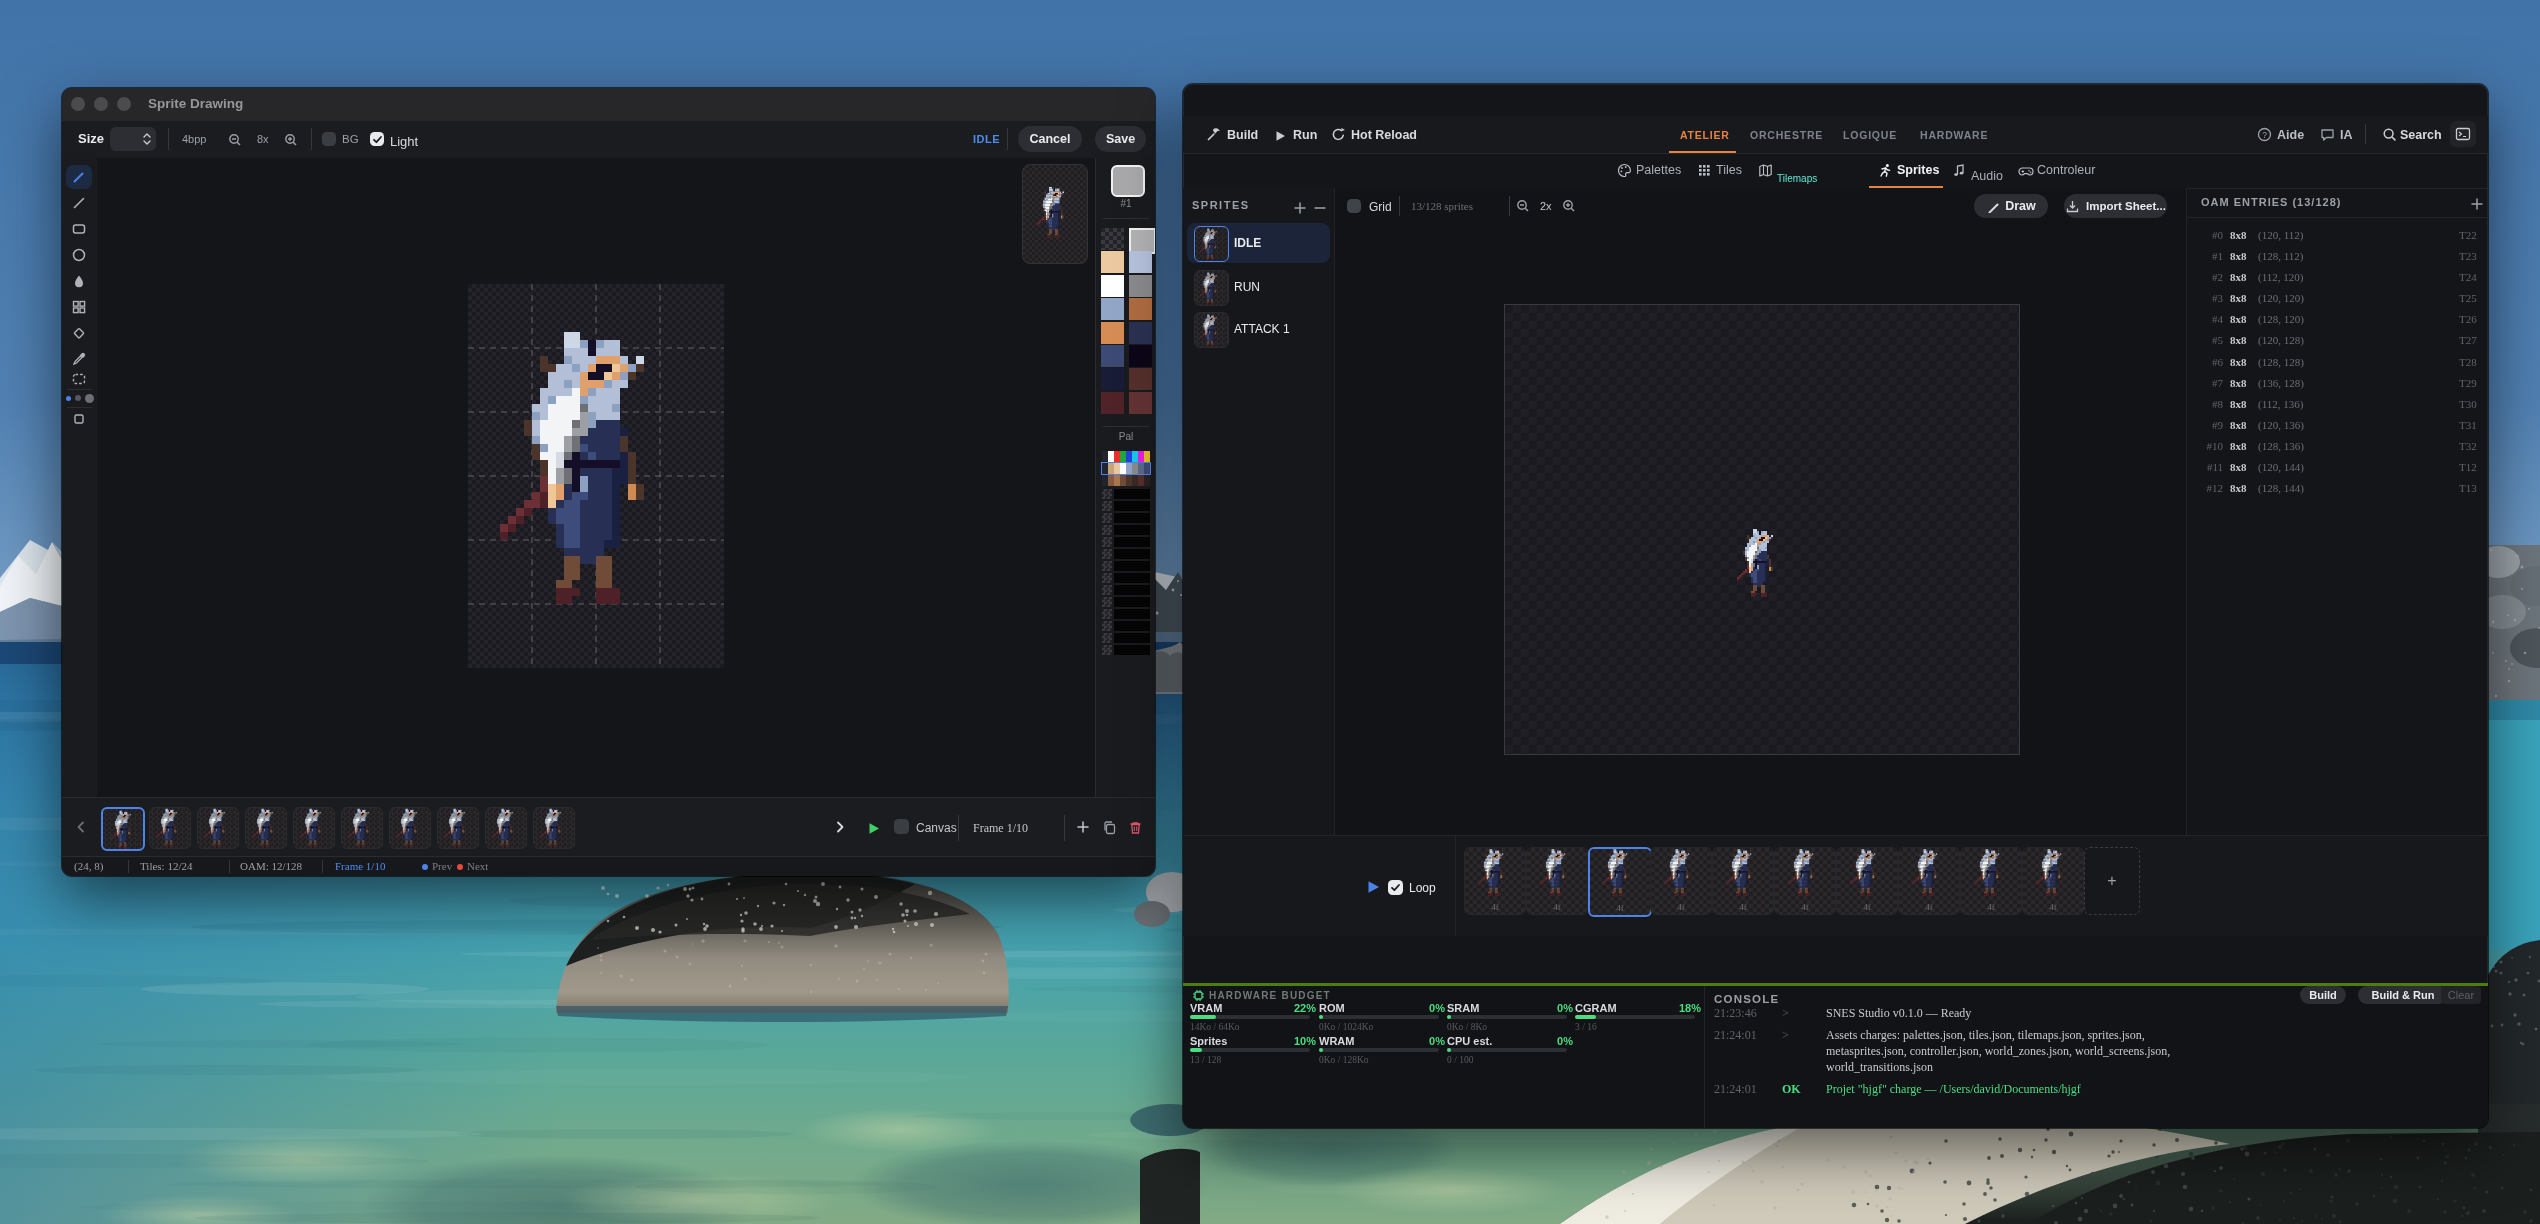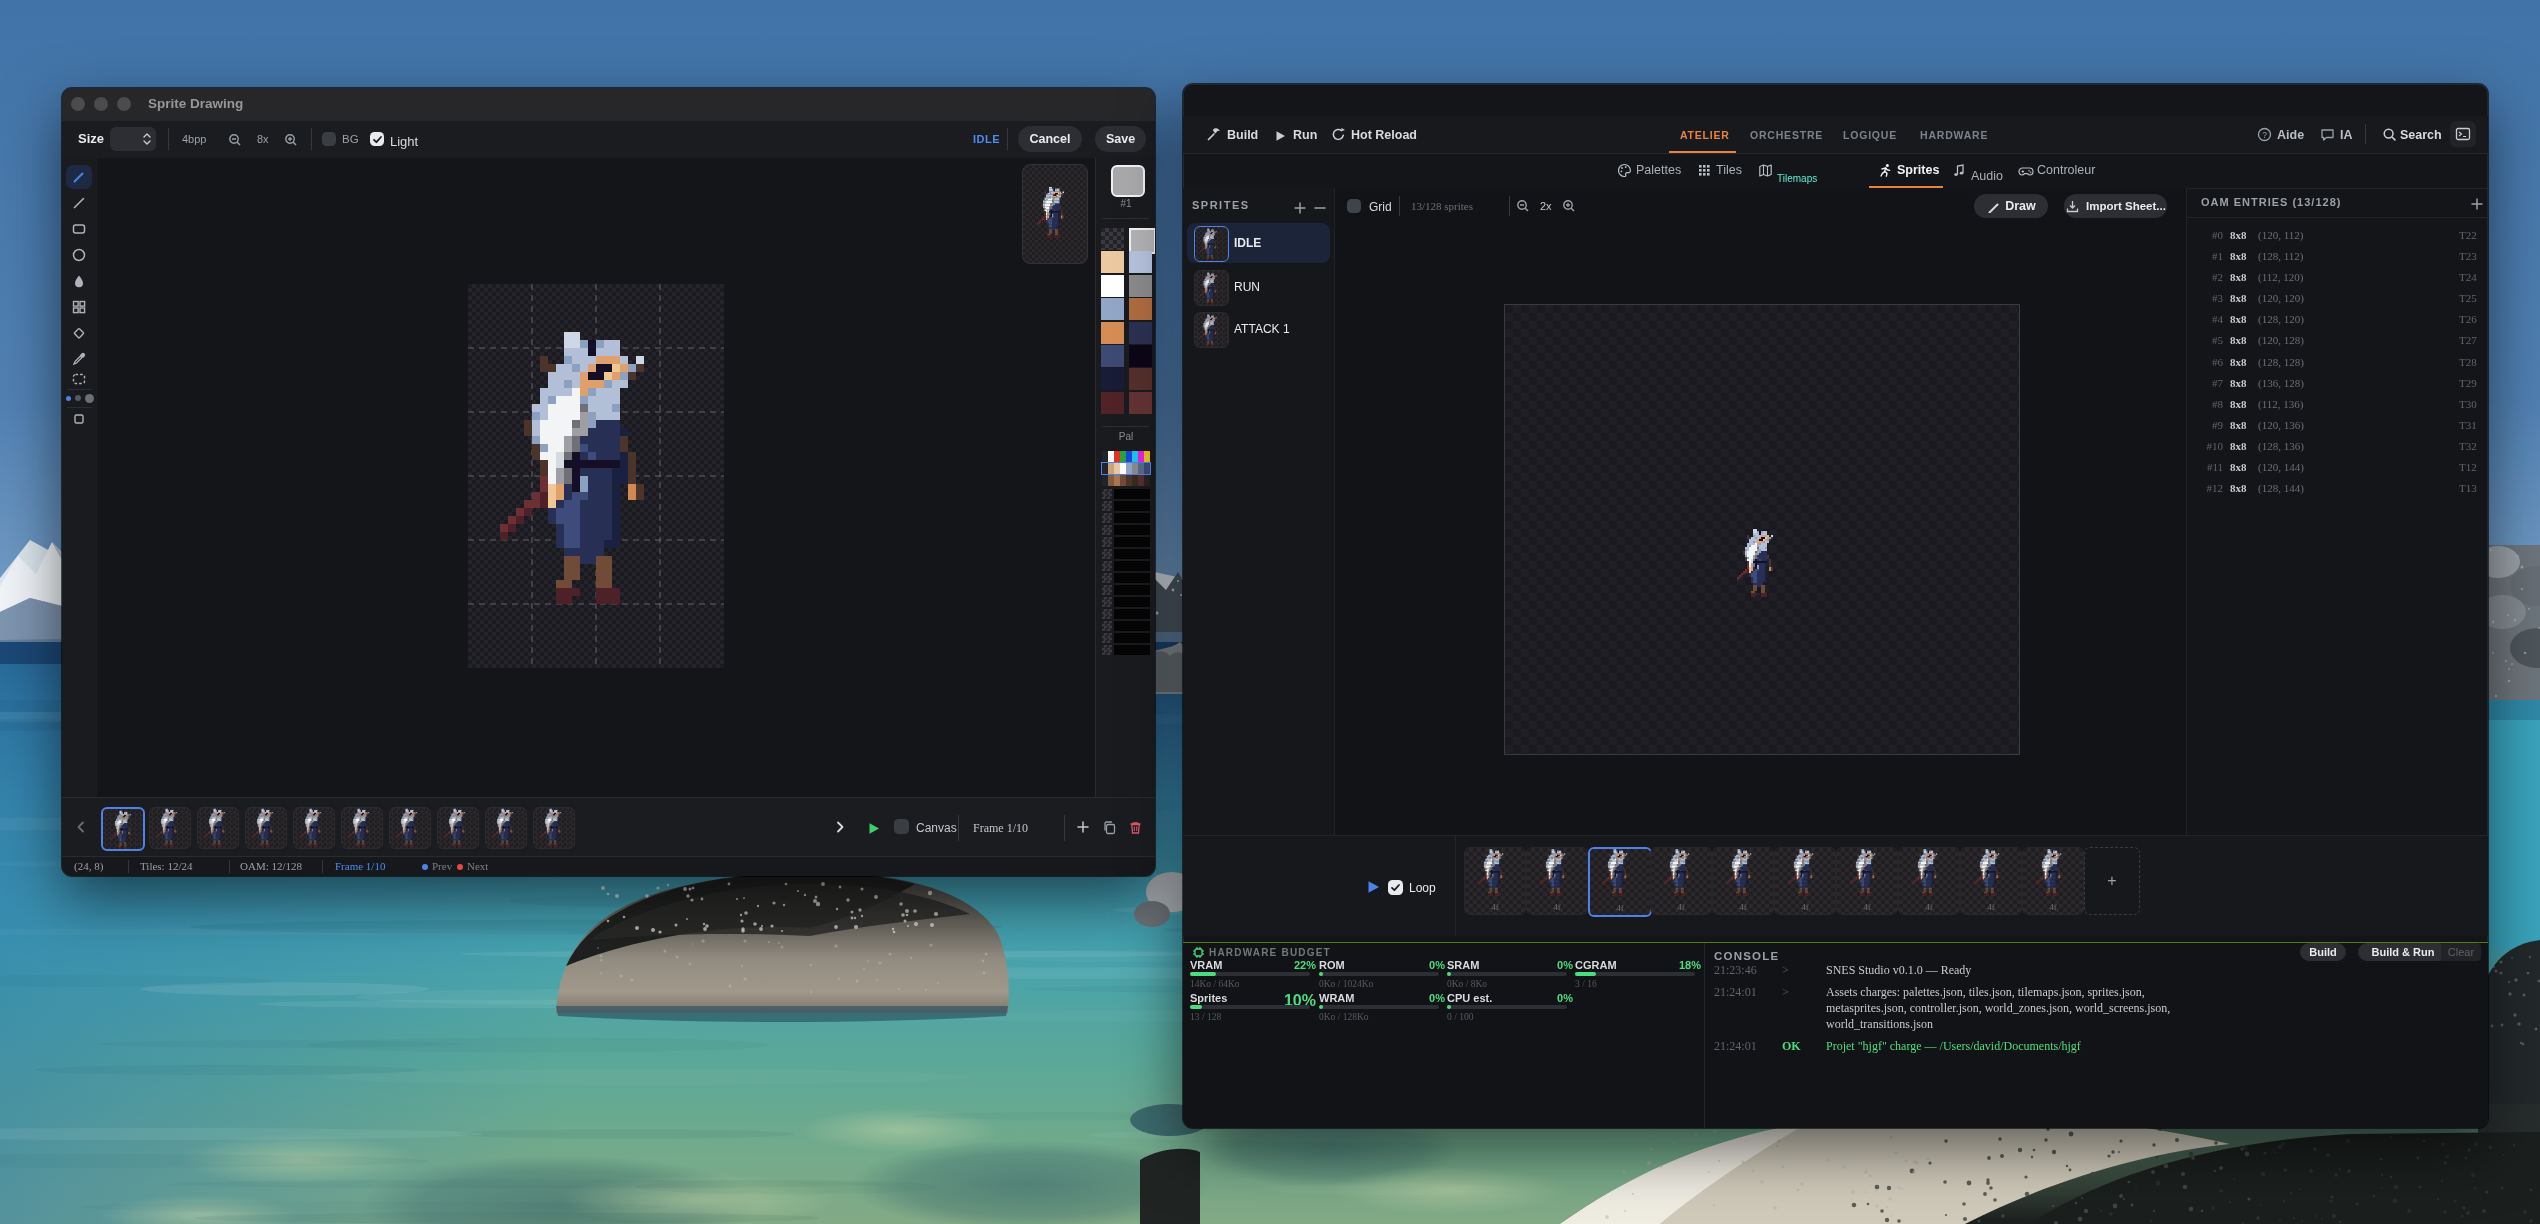--- a/index.html
+++ b/index.html
@@ -1298,21 +1298,21 @@
         <div class="abs ctr mono" style="left:0;bottom:2px;width:100%;font-size:9px;color:#6a6f76">4f</div>
       </div>
       <div class="abs" style="left:839px;top:11px;width:60px;height:66px;border:1px solid #26272c;border-radius:6px;overflow:hidden;background:repeating-conic-gradient(#2a282a 0 25%,#201e20 0 50%) 0 0/8px 8px">
         <div class="abs" style="left:8px;top:-7px"><svg width="44" height="66" viewBox="0 0 32 48" preserveAspectRatio="none" style="image-rendering:pixelated">
             <use href="#wiz"></use>
           </svg></div>
         <div class="abs ctr mono" style="left:0;bottom:2px;width:100%;font-size:9px;color:#6a6f76">4f</div>
       </div>
       <div class="abs ctr" style="left:901px;top:11px;width:54px;height:66px;border:1.5px dashed #3a3b40;border-radius:6px;color:#9aa0a8;font-size:16px">+</div>
     </div>
-    <div class="abs" style="left:0;top:858px;width:100%;height:193px;background:#121316;border-top:1px solid #4d7c0f">
+    <div class="abs" style="left:0;top:899px;width:100%;height:193px;background:#121316;border-top:3px solid #4d7c0f">
       <div class="abs" style="left:521px;top:0;height:100%;border-left:1px solid #232428"></div>
       <span class="abs" style="left:9px;top:2px"><svg class="" width="13" height="13" viewBox="0 0 13 13">
           <rect x="3" y="3" width="7" height="7" rx="1.5" fill="none" stroke="#4ade80" stroke-width="1.3"></rect>
           <path d="M5 1 V3 M8 1 V3 M5 10 V12 M8 10 V12 M1 5 H3 M1 8 H3 M10 5 H12 M10 8 H12" stroke="#4ade80" stroke-width="1.1"></path>
         </svg></span>
       <span class="abs" style="left:26px;top:4px;font-size:10px;font-weight:700;letter-spacing:1.2px;color:#717a75">HARDWARE BUDGET</span>
       <span class="abs" style="left:7px;top:16px;font-size:11px;font-weight:700;color:#d8dadd">VRAM</span>
       <span class="abs" style="left:95px;top:16px;width:38px;text-align:right;font-size:11px;font-weight:700;color:#4ade80">22%</span>
       <div class="abs" style="left:7px;top:29px;width:120px;height:4px;border-radius:2px;background:#2c2f33">
         <div style="width:26px;height:4px;border-radius:2px;background:#4ade80"></div>
@@ -1330,21 +1330,21 @@
         <div style="width:4px;height:4px;border-radius:2px;background:#4ade80"></div>
       </div>
       <span class="abs mono" style="left:264px;top:36px;font-size:9.5px;color:#565b61">0Ko / 8Ko</span>
       <span class="abs" style="left:392px;top:16px;font-size:11px;font-weight:700;color:#d8dadd">CGRAM</span>
       <span class="abs" style="left:480px;top:16px;width:38px;text-align:right;font-size:11px;font-weight:700;color:#4ade80">18%</span>
       <div class="abs" style="left:392px;top:29px;width:120px;height:4px;border-radius:2px;background:#2c2f33">
         <div style="width:21px;height:4px;border-radius:2px;background:#4ade80"></div>
       </div>
       <span class="abs mono" style="left:392px;top:36px;font-size:9.5px;color:#565b61">3 / 16</span>
       <span class="abs" style="left:7px;top:49px;font-size:11px;font-weight:700;color:#d8dadd">Sprites</span>
-      <span class="abs" style="left:95px;top:49px;width:38px;text-align:right;font-size:16px;font-weight:700;color:#4ade80">10%</span>
+      <span class="abs" style="left:95px;top:49px;width:38px;text-align:right;font-size:11px;font-weight:700;color:#4ade80">10%</span>
       <div class="abs" style="left:7px;top:62px;width:120px;height:4px;border-radius:2px;background:#2c2f33">
         <div style="width:12px;height:4px;border-radius:2px;background:#4ade80"></div>
       </div>
       <span class="abs mono" style="left:7px;top:69px;font-size:9.5px;color:#565b61">13 / 128</span>
       <span class="abs" style="left:136px;top:49px;font-size:11px;font-weight:700;color:#d8dadd">WRAM</span>
       <span class="abs" style="left:224px;top:49px;width:38px;text-align:right;font-size:11px;font-weight:700;color:#4ade80">0%</span>
       <div class="abs" style="left:136px;top:62px;width:120px;height:4px;border-radius:2px;background:#2c2f33">
         <div style="width:4px;height:4px;border-radius:2px;background:#4ade80"></div>
       </div>
       <span class="abs mono" style="left:136px;top:69px;font-size:9.5px;color:#565b61">0Ko / 128Ko</span>

